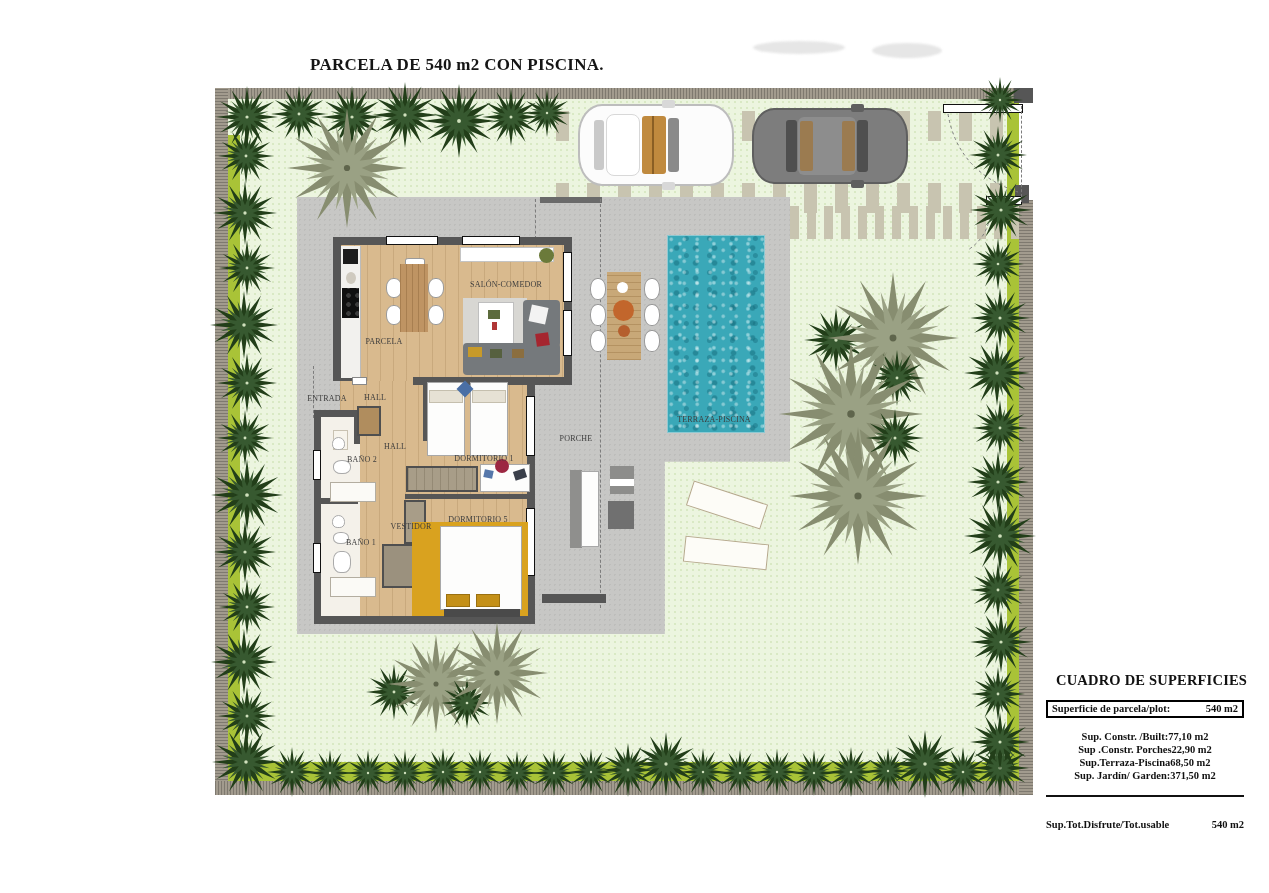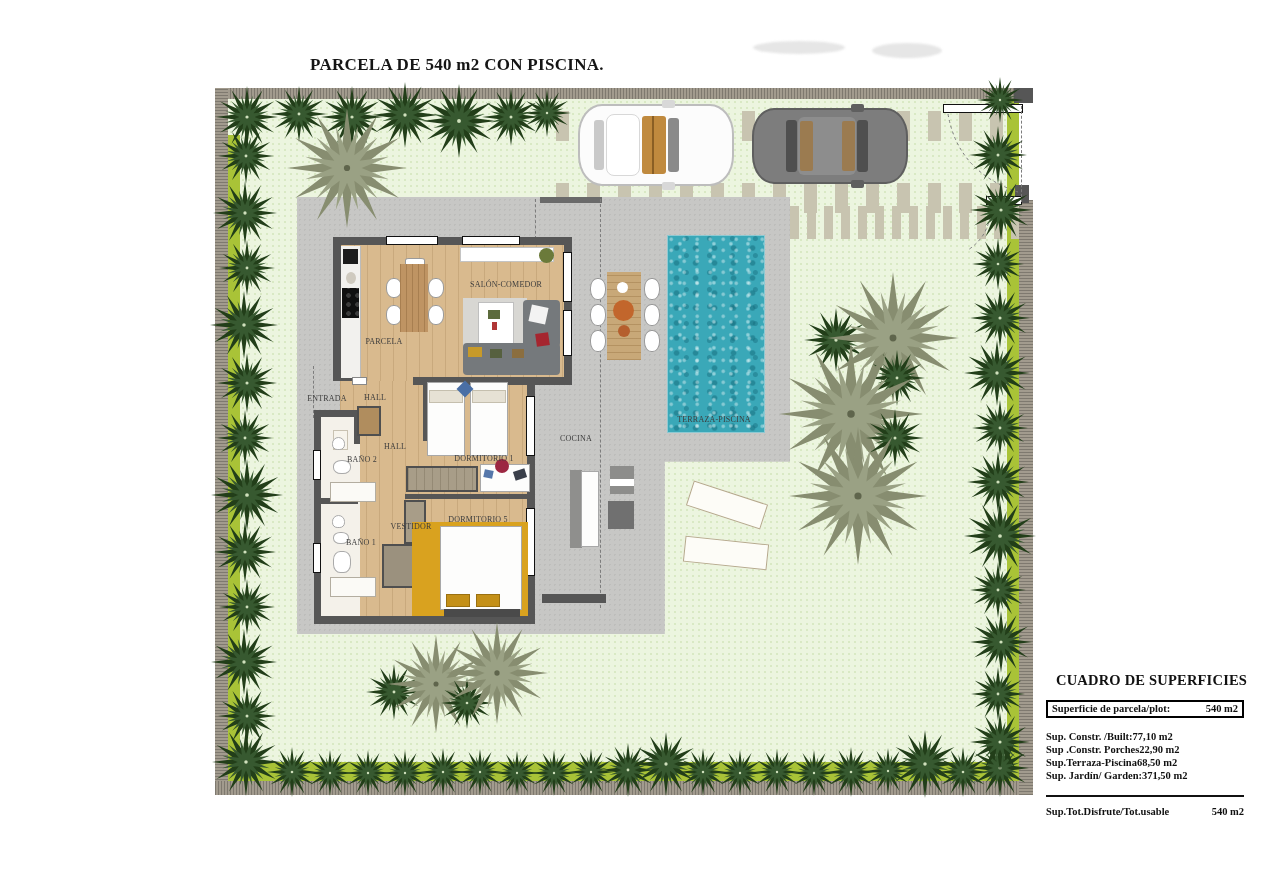--- a/index.html
+++ b/index.html
@@ -44,23 +44,23 @@
   
   .tree{position:absolute;overflow:visible;}
   .tree-dark{--c1:#223e19;--c2:#375930;--c3:#cfe0bc;}
   .tree-olive{--c1:#878d70;--c2:#9aa184;--c3:#5f654c;}
   
   .stable{width:198px;color:#111;}
   .t-title{font-weight:700;font-size:14.5px;letter-spacing:.2px;white-space:nowrap;}
   .t-box{margin-top:11px;border:2px solid #000;display:flex;justify-content:space-between;
          padding:1px 4px 2px 4px;font-weight:700;font-size:10.5px;}
   .t-rows{margin-top:12px;}
-  .t-row{display:flex;justify-content:flex-start;font-weight:700;font-size:10.5px;line-height:13px;}
+  .t-row{display:flex;justify-content:center;font-weight:700;font-size:10.5px;line-height:13px;}
   .t-hr{margin-top:13px;border-top:2px solid #111;}
-  .t-total{margin-top:9px;display:flex;justify-content:space-between;font-weight:700;font-size:10.5px;}
+  .t-total{margin-top:22px;display:flex;justify-content:space-between;font-weight:700;font-size:10.5px;}
   .artifact{background:#dedede;border-radius:50%;opacity:.75;filter:blur(1px);}
 </style>
 </head>
 <body>
 
 <div class="canvas">
 
   <svg width="0" height="0" style="position:absolute">
     <defs>
       <symbol id="palm" viewBox="0 0 100 100">
@@ -439,21 +439,21 @@
       </svg>
     </div>
 
   <span class="rlabel" style="left:506px;top:284px">SALÓN-COMEDOR</span>
   <span class="rlabel" style="left:384px;top:341px">PARCELA</span>
   <span class="rlabel" style="left:327px;top:398px">ENTRADA</span>
   <span class="rlabel" style="left:375px;top:397px">HALL</span>
   <span class="rlabel" style="left:395px;top:446px">HALL</span>
   <span class="rlabel" style="left:362px;top:459px">BAÑO 2</span>
   <span class="rlabel" style="left:484px;top:458px">DORMITORIO 1</span>
-  <span class="rlabel" style="left:576px;top:438px">COCINA</span>
+  <span class="rlabel" style="left:576px;top:438px">PORCHE</span>
   <span class="rlabel" style="left:714px;top:419px">TERRAZA-PISCINA</span>
   <span class="rlabel" style="left:411px;top:526px">VESTIDOR</span>
   <span class="rlabel" style="left:478px;top:519px">DORMITORIO 5</span>
   <span class="rlabel" style="left:361px;top:542px">BAÑO 1</span>
 
   <div class="abs stable" style="left:1046px;top:672px">
     <div class="t-title" style="padding-left:10px">CUADRO DE SUPERFICIES</div>
     <div class="t-box">
       <span>Superficie de parcela/plot:</span>
       <span>540 m2</span>

